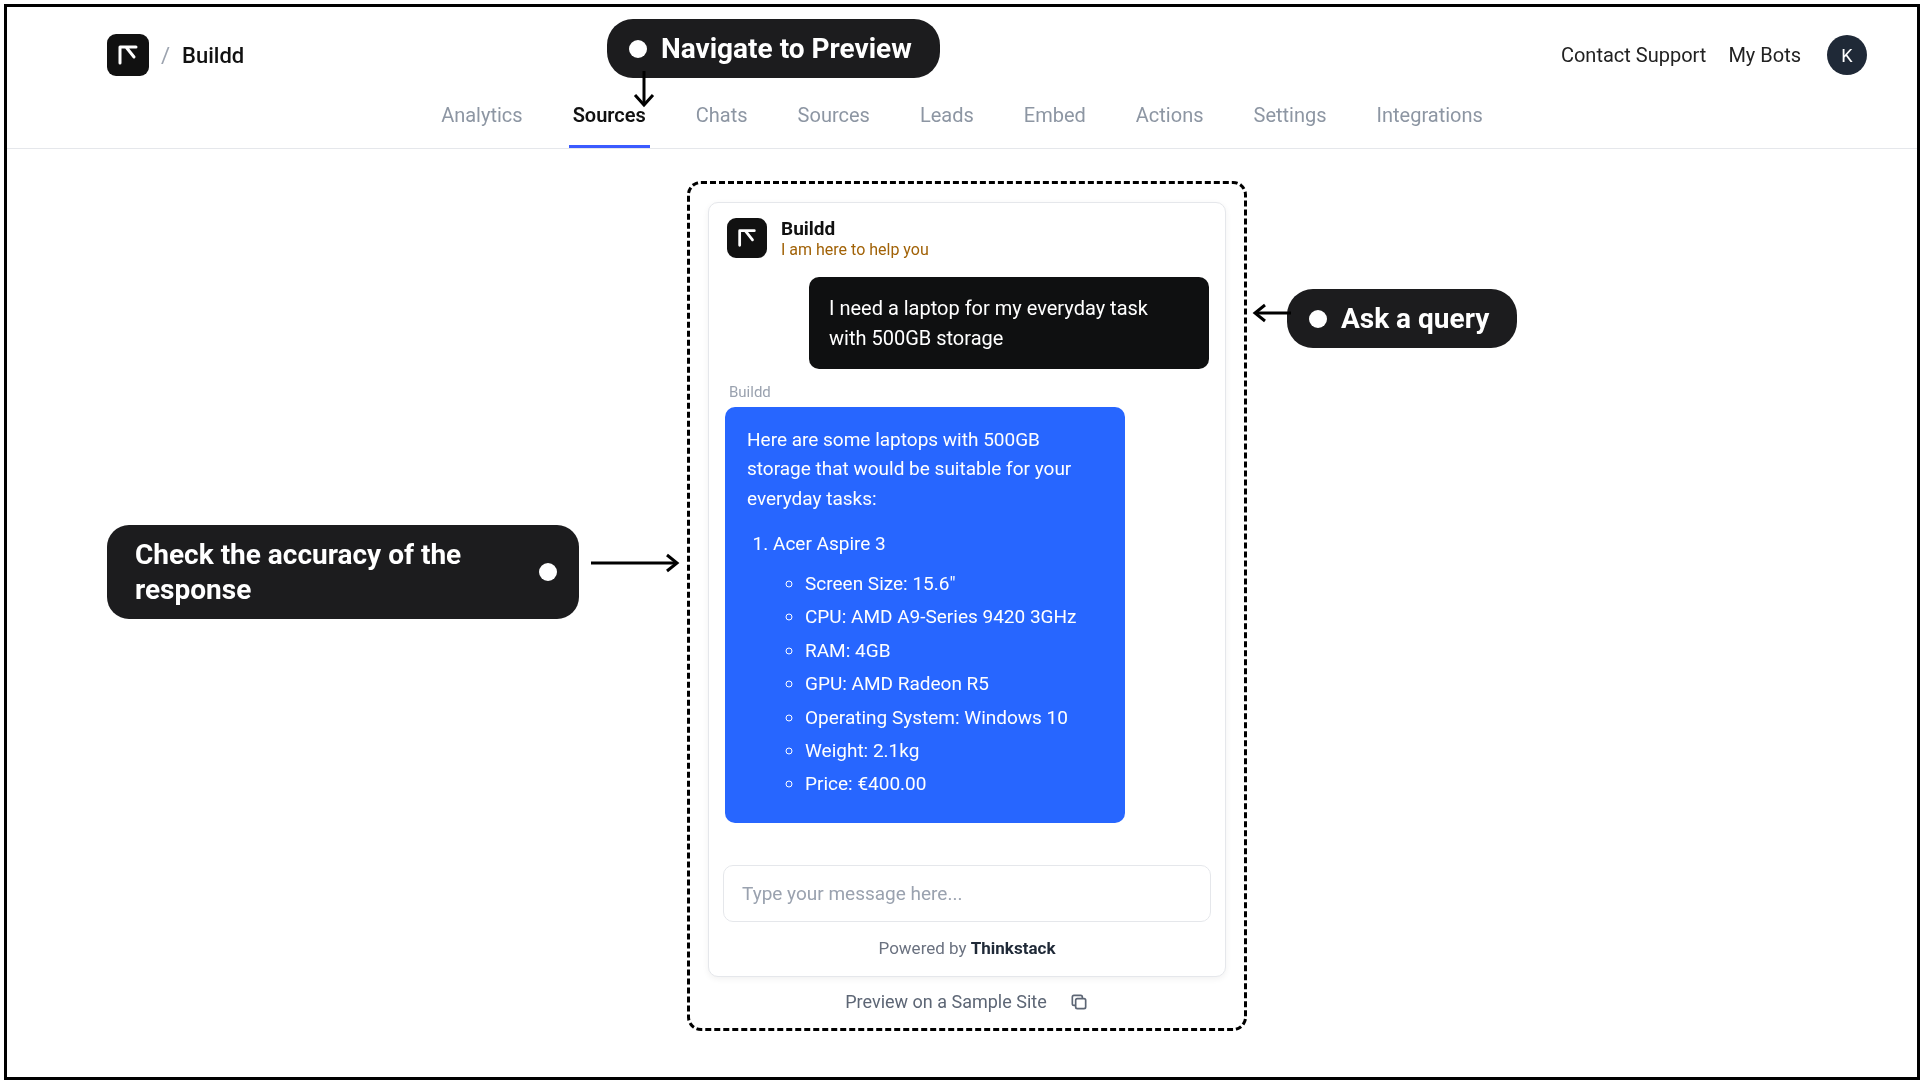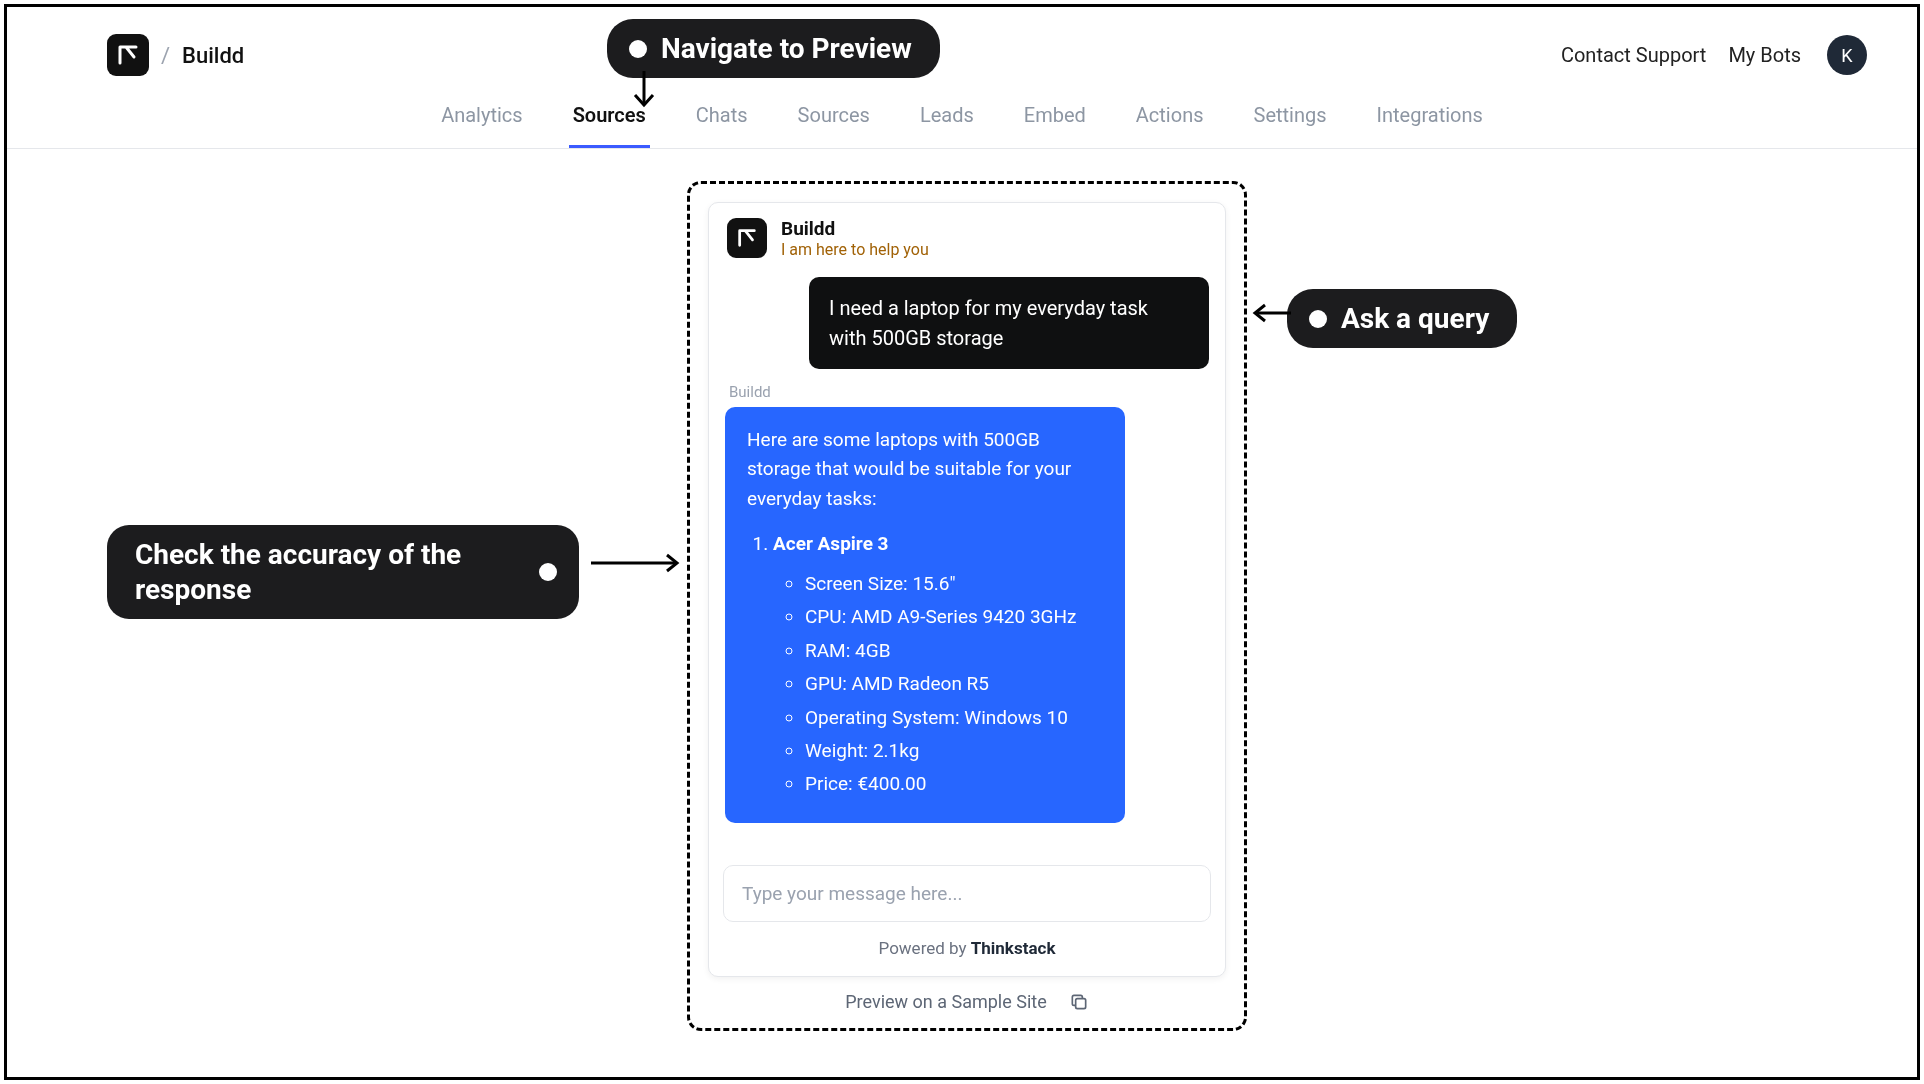--- a/index.html
+++ b/index.html
@@ -165,21 +165,21 @@
       color: #fff;
       border-radius: 10px;
       padding: 18px 22px 20px;
       font-size: 19px;
       line-height: 1.55;
       max-width: 400px;
     }
     .bot-msg ol {
       margin: 16px 0 0 26px;
     }
-    .bot-msg ol > li > span { font-weight: 700; }
+    .bot-msg ol > li > span { font-weight: 400; }
     .bot-msg ul {
       list-style: circle;
       margin: 10px 0 0 32px;
     }
     .bot-msg ul li { margin: 4px 0; }
     .chat-input-row {
       margin: 28px 14px 0;
       border: 1px solid #e5e7eb;
       border-radius: 10px;
       padding: 16px 18px;

